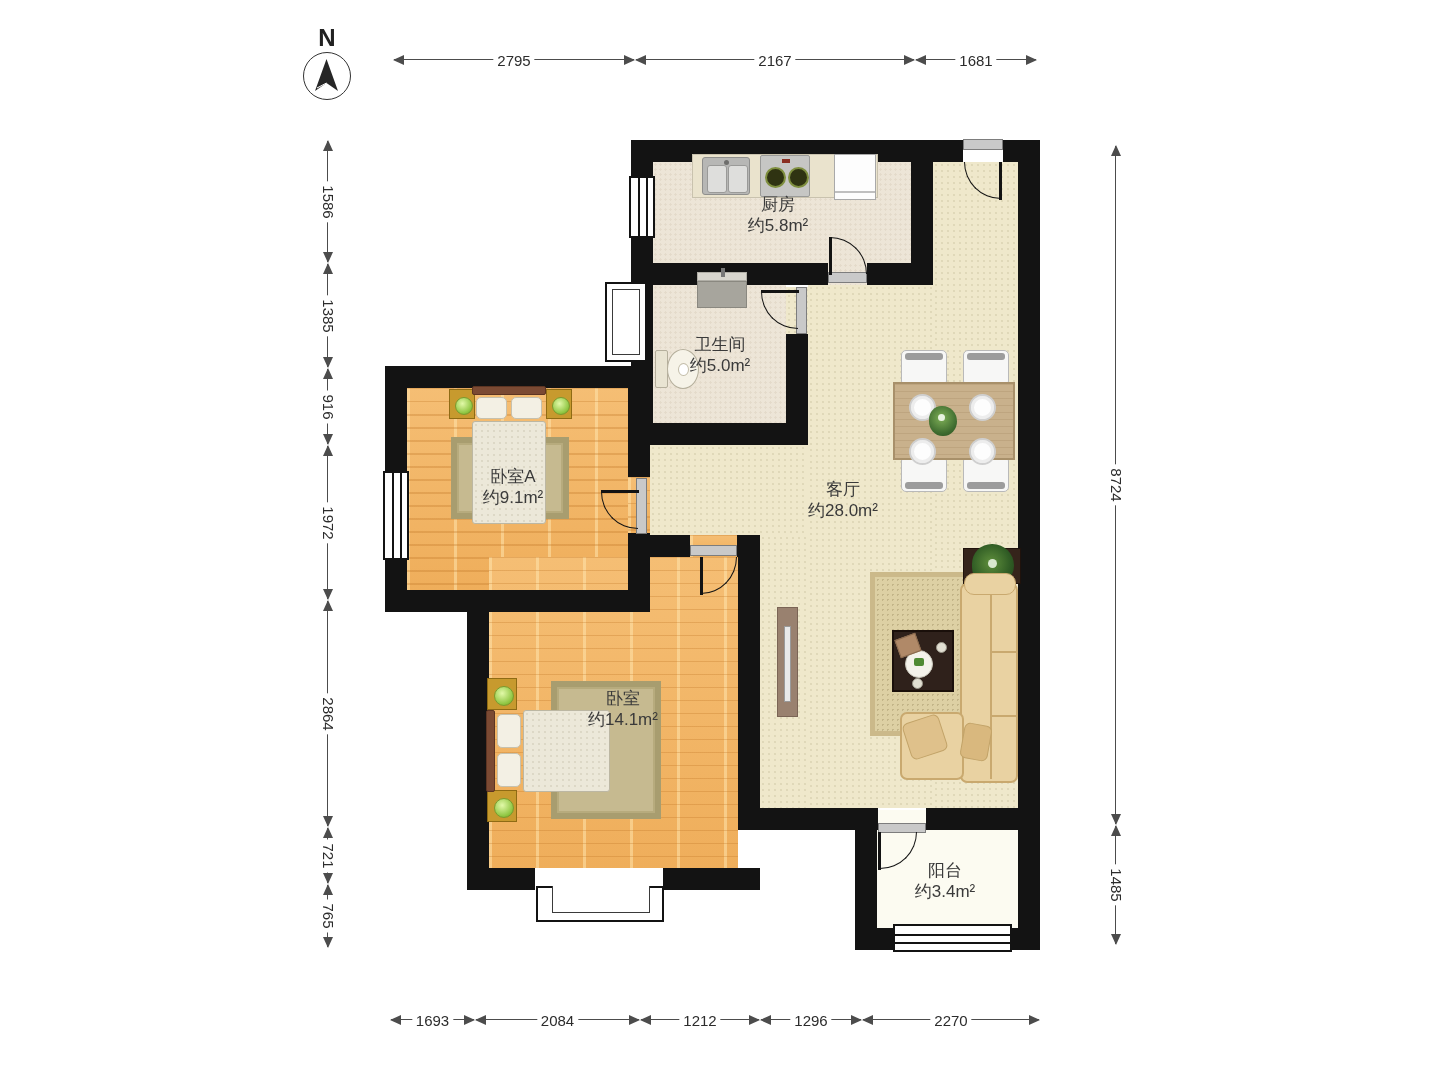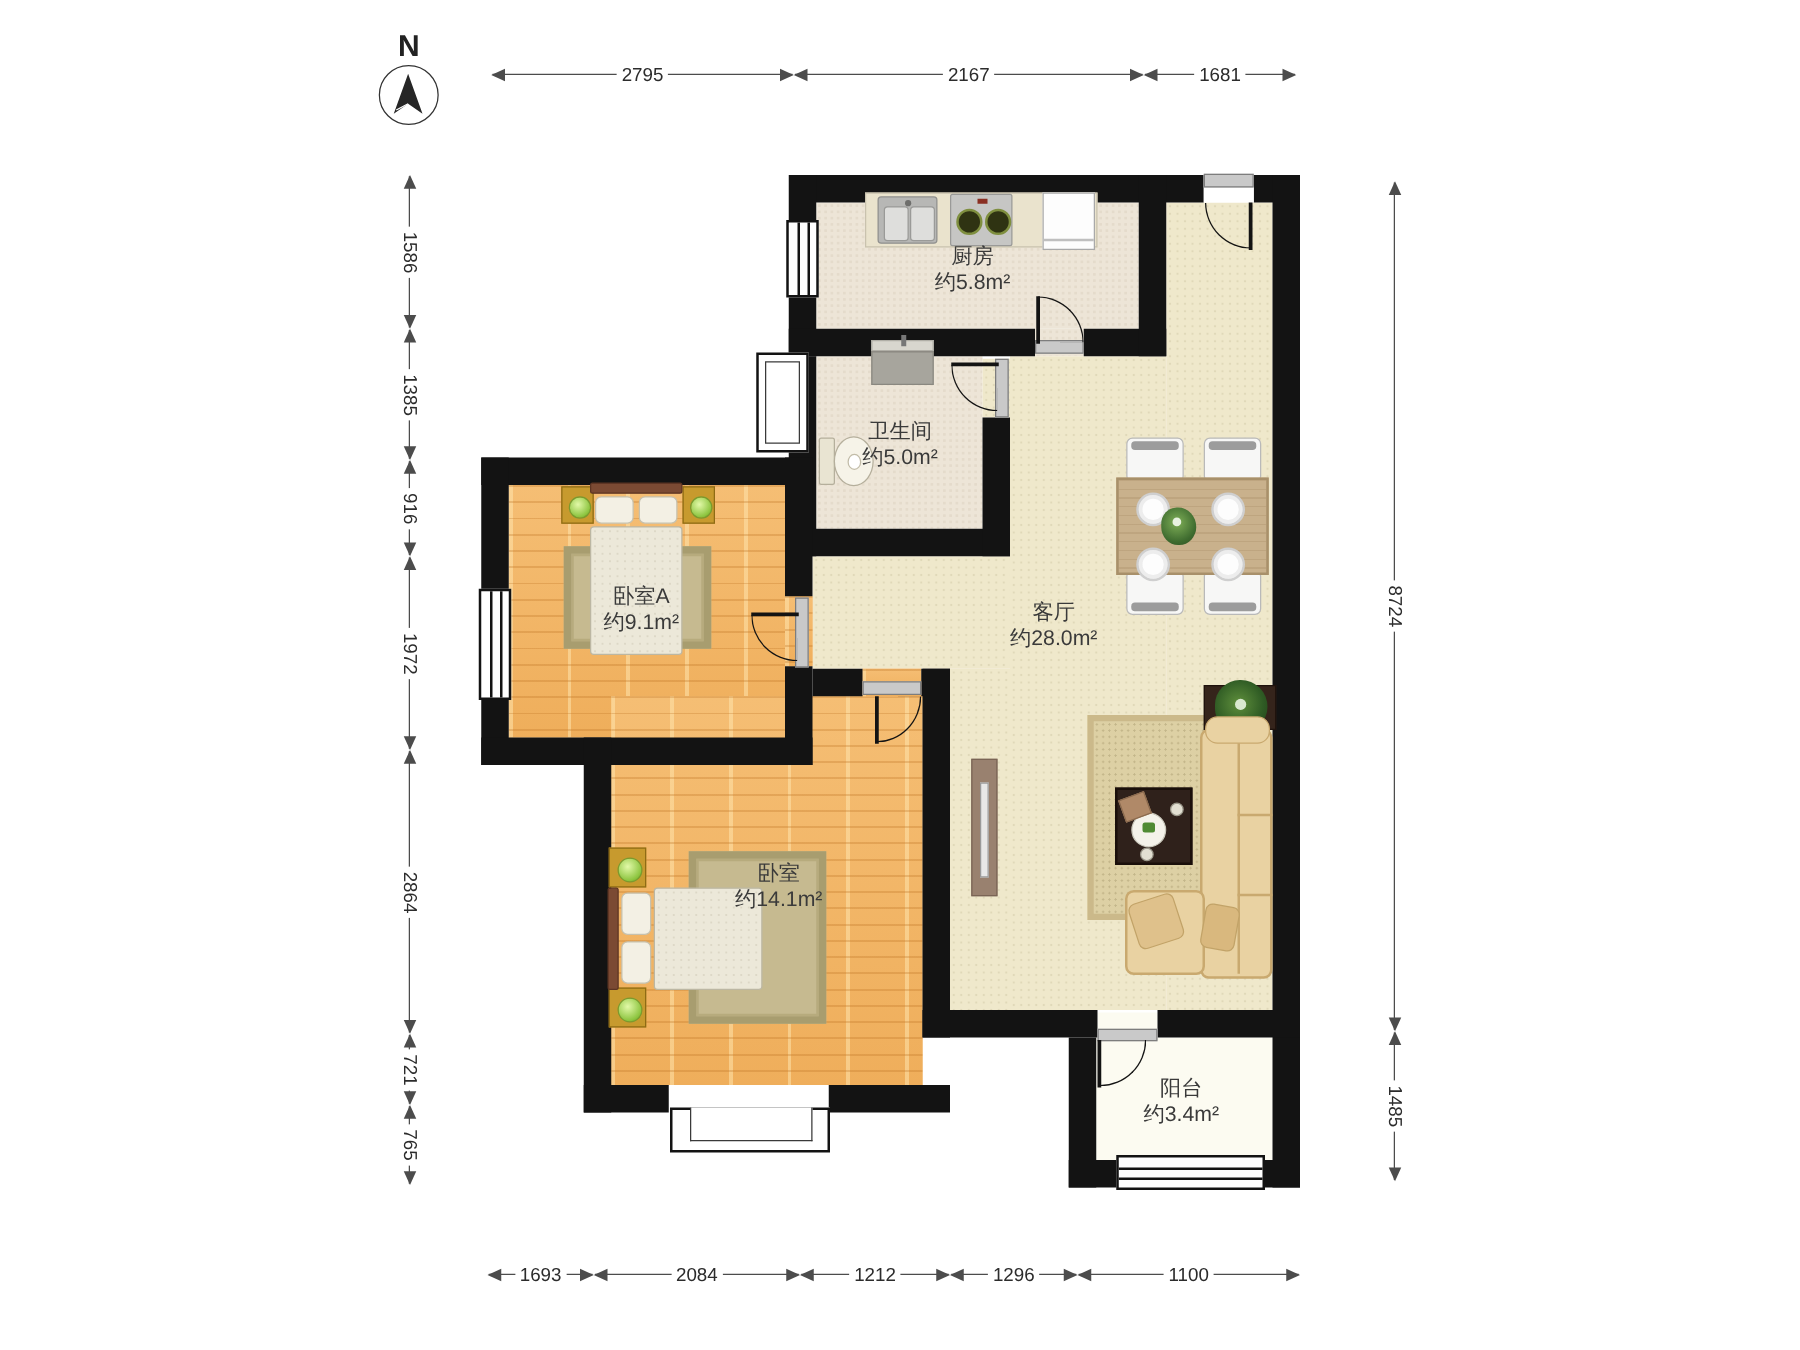--- a/index.html
+++ b/index.html
@@ -363,16 +363,16 @@
   <div class="abs hdim" style="left:640px;top:1012px;width:120px;">
       <span class="line"></span>
       <span class="dlab">1212</span>
     </div>
   <div class="abs hdim" style="left:760px;top:1012px;width:102px;">
       <span class="line"></span>
       <span class="dlab">1296</span>
     </div>
   <div class="abs hdim" style="left:862px;top:1012px;width:178px;">
       <span class="line"></span>
-      <span class="dlab">1100</span>
+      <span class="dlab">2270</span>
     </div>
 
 </div>
 
 </body></html>

